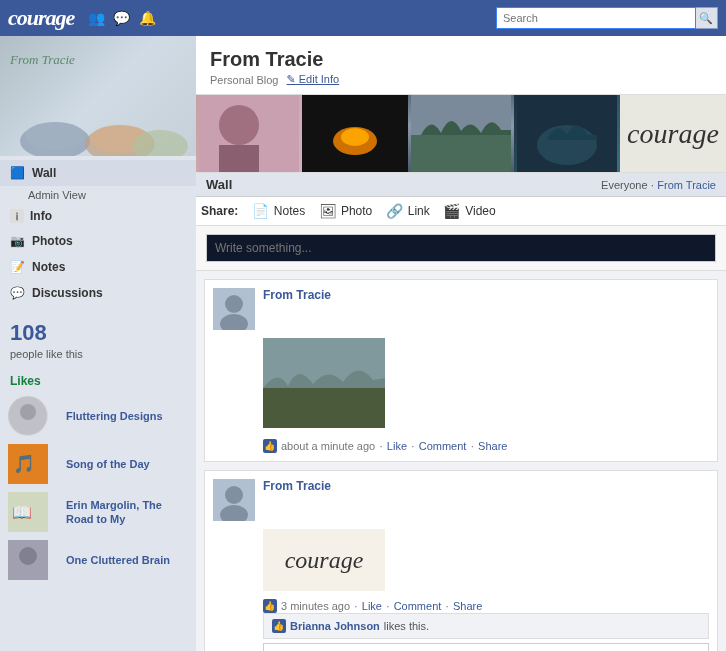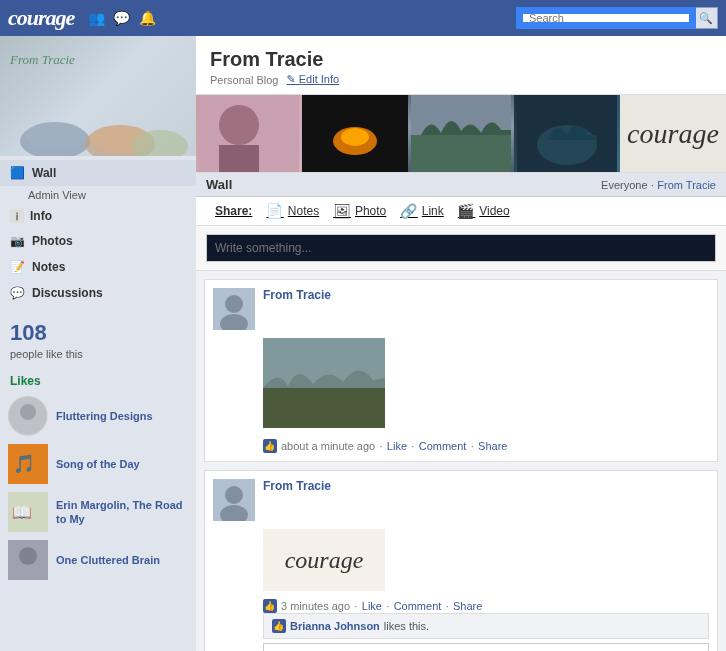--- a/index.html
+++ b/index.html
@@ -31,23 +31,23 @@
       color: #c8d0e0;
       font-size: 14px;
       cursor: pointer;
     }
     #header .search-bar {
       margin-left: auto;
       display: flex;
       align-items: center;
     }
     #header input {
-      width: 180px;
+      width: 200px;
       height: 22px;
-      border: 7px solid #3b82f6;
+      border: 1px solid #3b82f6;
       padding: 0 6px;
       font-size: 11px;
       color: #999;
       background: #fff;
     }
     #header .search-btn {
       background: #dce1ec;
       border: 1px solid #8b9dc3;
       border-left: none;
       height: 22px;
@@ -146,21 +146,21 @@
     .likes-title {
       padding: 6px 10px 4px 10px;
       font-size: 12px;
       font-weight: bold;
       color: #15803d;
     }
     .like-item {
       display: flex;
       align-items: center;
       padding: 4px 8px;
-      gap: 8px;
+      gap: 18px;
       cursor: pointer;
     }
     .like-thumb {
       width: 40px;
       height: 40px;
       flex-shrink: 0;
       background: #c0c8d4;
     }
     .like-thumb-1 { background: linear-gradient(135deg, #c0c0c0, #e0e0e0); border-radius: 50%; overflow: hidden; }
     .like-thumb-2 { background: #f0a020; }
@@ -253,26 +253,25 @@
     }
     .wall-privacy a {
       color: #3b5998;
       cursor: pointer;
       text-decoration: none;
     }
 
     
     #share-bar {
       background: #fff;
-      padding: 6px 19px;
+      padding: 6px 5px;
       display: flex;
       align-items: center;
       gap: 14px;
       border-bottom: 1px solid #ddd;
-      text-decoration: underline;
     }
     .share-label {
       font-size: 12px;
       font-weight: bold;
       color: #333;
     }
     .share-btn {
       display: flex;
       align-items: center;
       gap: 4px;

